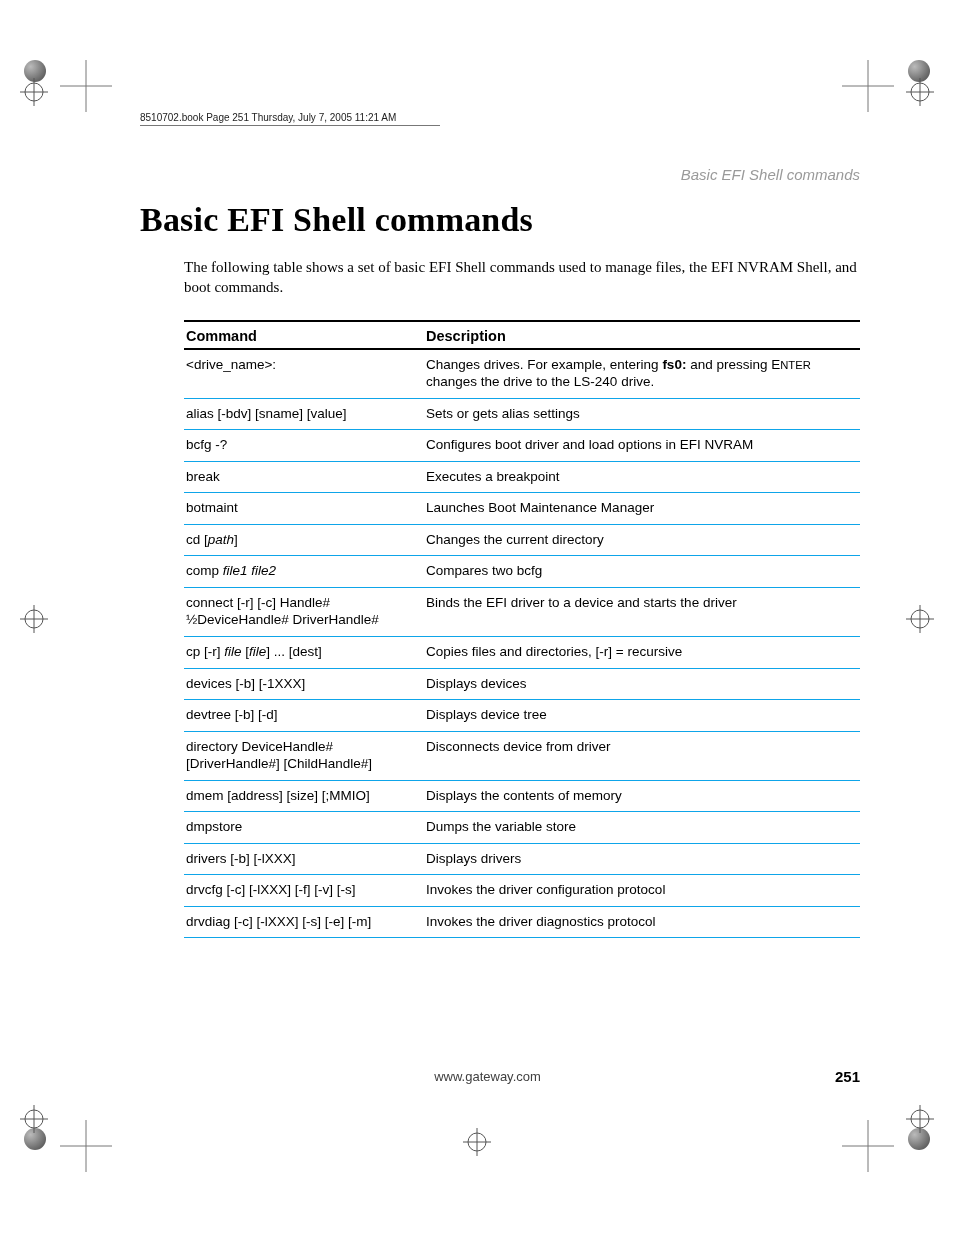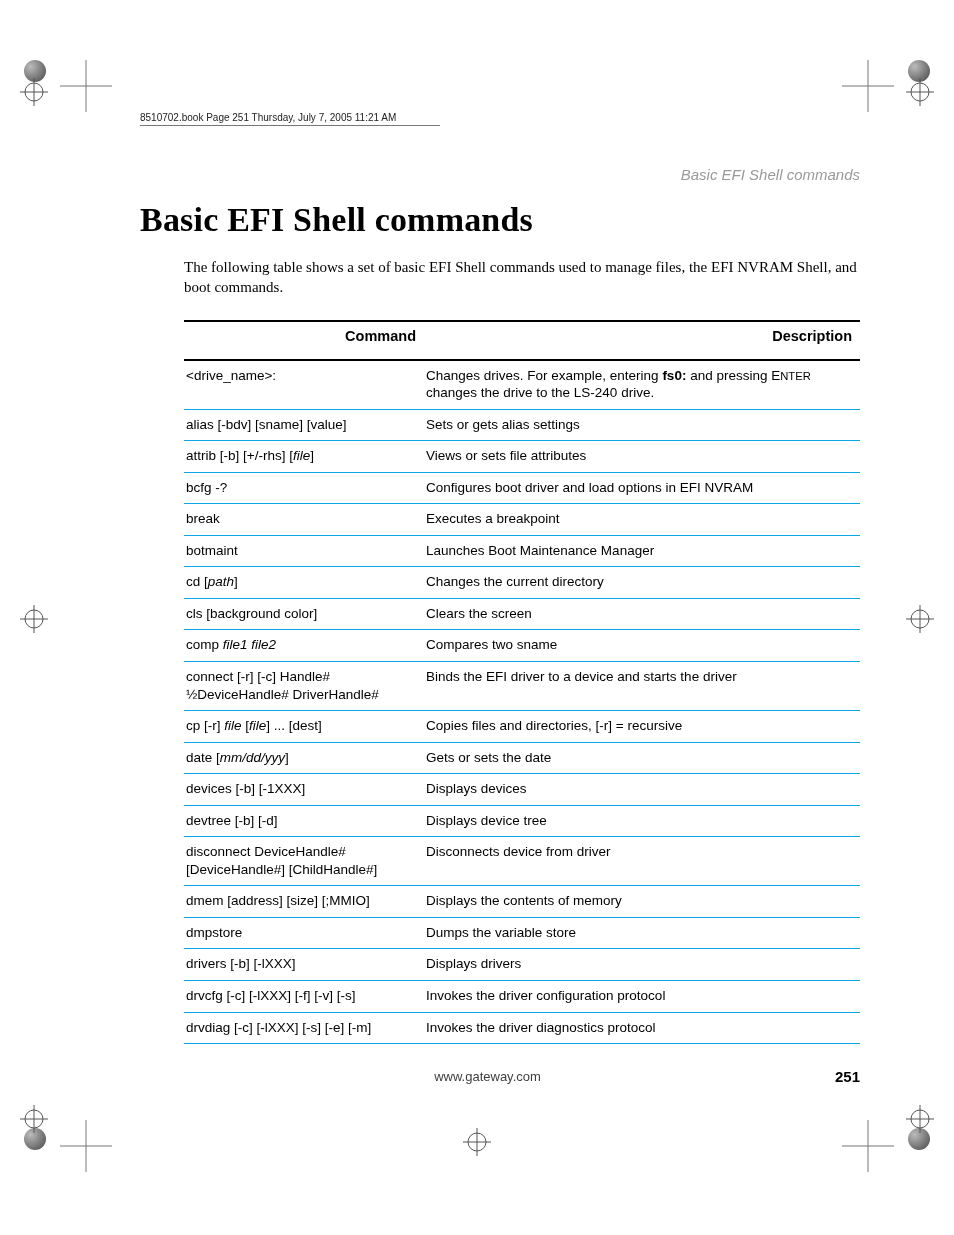--- a/index.html
+++ b/index.html
@@ -48,27 +48,27 @@
     line-height: 1.35;
     margin: 0 0 22px 44px;
   }
   table.cmds {
     border-collapse: collapse;
     width: 676px;
     margin-left: 44px;
     font-size: 13.5px;
   }
   table.cmds thead th {
-    text-align: right;
+    text-align: left;
     font-family: Arial, Helvetica, sans-serif;
     font-weight: 700;
     font-size: 14.5px;
     border-top: 2px solid #000;
     border-bottom: 2px solid #000;
-    padding: 6px 8px 15px 2px;
+    padding: 6px 8px 4px 2px;
   }
   table.cmds thead th:first-child { width: 230px; }
   table.cmds tbody td {
     border-bottom: 1px solid #0ea5e9;
     padding: 6px 8px 7px 2px;
     vertical-align: top;
     line-height: 1.3;
   }
   .mono { font-family: Arial, Helvetica, sans-serif; }
   .ital { font-style: italic; }
@@ -206,69 +206,57 @@
     <tbody id="cmds-body">
         <tr>
           <td class="mono">&lt;drive_name&gt;:</td>
           <td>Changes drives. For example, entering <b>fs0:</b> and pressing <span class="smallcaps">E<small>NTER</small></span> changes the drive to the LS-240 drive.</td>
         </tr>
         <tr>
           <td class="mono">alias [-bdv] [sname] [value]</td>
           <td>Sets or gets alias settings</td>
         </tr>
         <tr>
-          <td class="mono">attrib [-b] [+/-rhs] [<span class="ital">file</span>]</td>
-          <td>Views or sets file attributes</td>
-        </tr>
-        <tr>
           <td class="mono">bcfg -?</td>
           <td>Configures boot driver and load options in EFI NVRAM</td>
         </tr>
         <tr>
           <td class="mono">break</td>
           <td>Executes a breakpoint</td>
         </tr>
         <tr>
           <td class="mono">botmaint</td>
           <td>Launches Boot Maintenance Manager</td>
         </tr>
         <tr>
           <td class="mono">cd [<span class="ital">path</span>]</td>
           <td>Changes the current directory</td>
         </tr>
         <tr>
-          <td class="mono">cls [background color]</td>
-          <td>Clears the screen</td>
-        </tr>
-        <tr>
           <td class="mono">comp <span class="ital">file1 file2</span></td>
-          <td>Compares two sname</td>
+          <td>Compares two bcfg</td>
         </tr>
         <tr>
           <td class="mono">connect [-r] [-c] Handle# ½DeviceHandle# DriverHandle#</td>
           <td>Binds the EFI driver to a device and starts the driver</td>
         </tr>
         <tr>
           <td class="mono">cp [-r] <span class="ital">file</span> [<span class="ital">file</span>] ... [dest]</td>
           <td>Copies files and directories, [-r] = recursive</td>
         </tr>
         <tr>
-          <td class="mono">date [<span class="ital">mm/dd/yyy</span>]</td>
-          <td>Gets or sets the date</td>
-        </tr>
-        <tr>
           <td class="mono">devices [-b] [-1XXX]</td>
           <td>Displays devices</td>
         </tr>
         <tr>
           <td class="mono">devtree [-b] [-d]</td>
           <td>Displays device tree</td>
         </tr>
         <tr>
-          <td class="mono">disconnect DeviceHandle# [DeviceHandle#] [ChildHandle#]</td>
+          <td class="mono">directory DeviceHandle# [DriverHandle#] [ChildHandle#]</td>
           <td>Disconnects device from driver</td>
         </tr>
         <tr>
           <td class="mono">dmem [address] [size] [;MMIO]</td>
           <td>Displays the contents of memory</td>
         </tr>
         <tr>
           <td class="mono">dmpstore</td>
           <td>Dumps the variable store</td>
         </tr>

